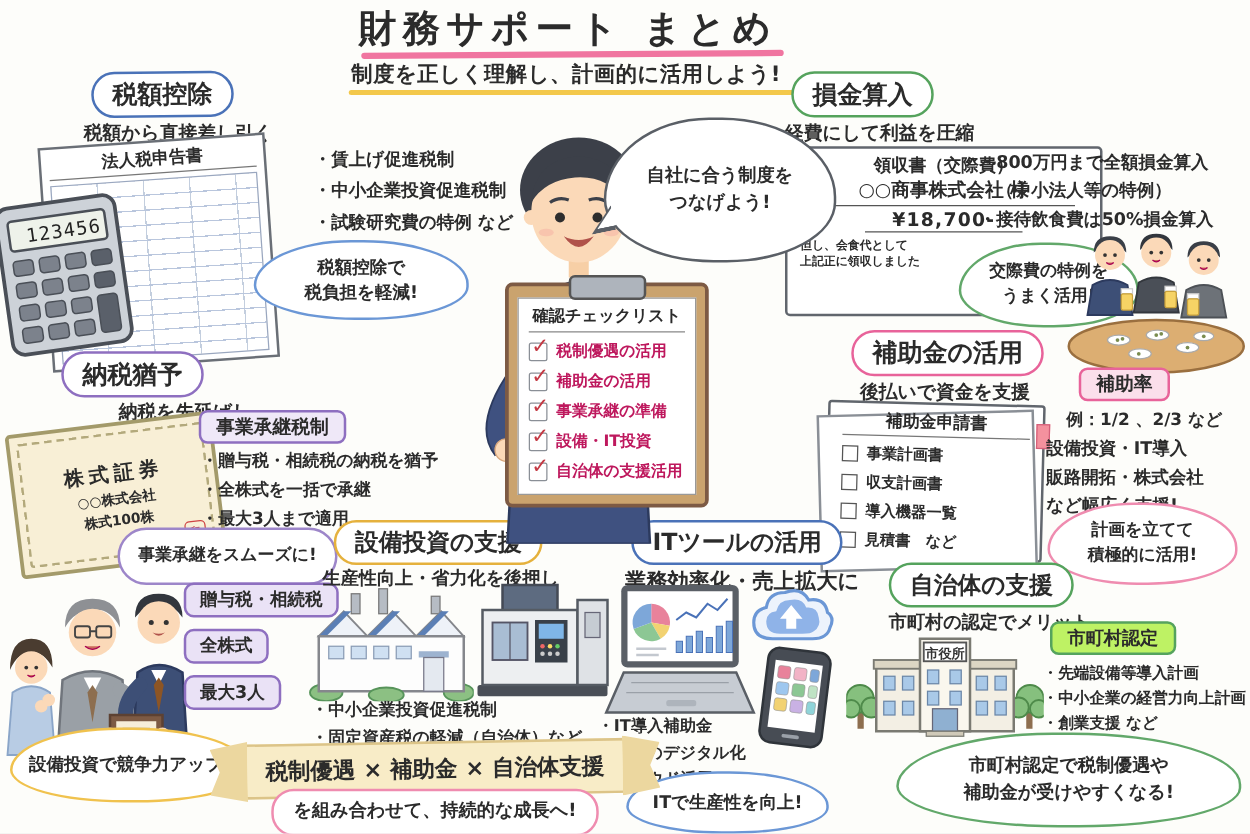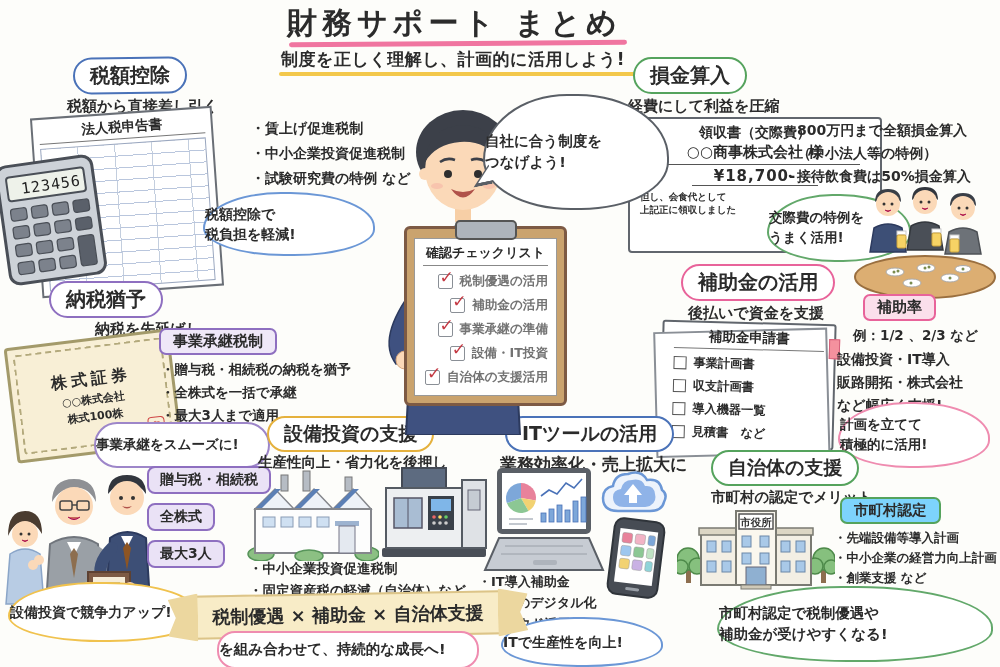--- a/index.html
+++ b/index.html
@@ -13,21 +13,21 @@
   #title-underline{left:289px;top:41px;width:338px;height:5px;background:#f075a0;border-radius:3px;transform:rotate(-.4deg);}
   #subtitle{left:281px;top:48px;font-size:17px;font-weight:600;letter-spacing:.5px;}
   #subtitle-underline{left:279px;top:72px;width:356px;height:4px;background:#f3c84b;border-radius:2px;}
 
   
   .badge{position:absolute;background:#fff;border:2.5px solid #4a72b8;border-radius:22px;
     padding:3px 15px;font-weight:700;white-space:nowrap;}
   .tagline{position:absolute;font-weight:700;white-space:nowrap;}
   .bullets{position:absolute;font-weight:600;white-space:nowrap;}
   .cloud{position:absolute;background:#fff;border:2.2px solid #6b97d6;display:flex;flex-direction:column;
-    align-items:flex-start;justify-content:center;text-align:center;font-weight:700;
+    align-items:center;justify-content:center;text-align:center;font-weight:700;
     border-radius:48% 52% 50% 50% / 60% 58% 44% 46%;line-height:1.45;white-space:nowrap;}
   .sublabel{position:absolute;border:2px solid;border-radius:7px;padding:2px 12px;font-weight:700;white-space:nowrap;}
   .ckbox{width:13px;height:13px;border:1.6px solid #8a8f96;background:#fff;border-radius:2px;position:relative;flex:none;}
   .ckbox.checked::after{content:"✓";position:absolute;left:1px;top:-8px;font-size:17px;font-weight:700;color:#c43a44;}
   .sqbox{width:11px;height:11px;border:1.5px solid #555;background:#fff;flex:none;}
 
   
   #b-taxcredit{left:73px;top:57px;font-size:20px;border-color:#4a72b8;transform:rotate(-.6deg);}
   #t-taxcredit{left:67px;top:97px;font-size:15px;}
   #doc-tax{left:36px;top:112px;width:166px;height:168px;transform:rotate(-4deg);background:#fff;
@@ -81,21 +81,21 @@
   #speech::before{content:"";position:absolute;left:-14px;bottom:22px;width:20px;height:20px;background:#5a5f66;
     clip-path:polygon(0 100%,100% 0,100% 100%);transform:rotate(-12deg);}
   #speech::after{content:"";position:absolute;left:-9px;bottom:26px;width:16px;height:16px;background:#fff;
     clip-path:polygon(0 100%,100% 0,100% 100%);transform:rotate(-12deg);}
   #clipboard{left:404px;top:226px;width:163px;height:180px;background:#caa36e;border:3px solid #7d5a44;
     border-radius:6px;padding:9px 7px 7px;z-index:2;box-sizing:border-box;}
   #clip{position:absolute;left:50%;top:-9px;transform:translateX(-50%);width:58px;height:16px;background:#aeb4bc;
     border:2px solid #555;border-radius:5px;}
   #paper{width:100%;height:100%;background:#fff;border:1.5px solid #999;padding:5px 8px;box-sizing:border-box;}
   #ck-title{font-size:13px;font-weight:700;text-align:center;border-bottom:1.5px solid #888;padding-bottom:3px;margin-bottom:6px;white-space:nowrap;}
-  .ck-row{display:flex;align-items:center;gap:7px;font-size:12.6px;font-weight:700;color:#737373;margin:7px 0;white-space:nowrap;justify-content:flex-end;}
+  .ck-row{display:flex;align-items:center;gap:7px;font-size:12.6px;font-weight:700;color:#be185d;margin:7px 0;white-space:nowrap;}
 
   
   #b-subsidy{left:681px;top:264px;font-size:20px;border-color:#e8639a;}
   #t-subsidy{left:688px;top:304px;font-size:15px;}
   #appdoc{left:661px;top:322px;width:174px;height:126px;transform:rotate(1.5deg);background:#fff;
     border:2px solid #61666d;border-radius:3px;padding:5px 10px;box-sizing:border-box;}
   #appdoc::before{content:"";position:absolute;left:-8px;top:6px;width:100%;height:100%;background:#fff;
     border:2px solid #8a8f96;z-index:-1;transform:rotate(-3deg);}
   #appdoc .tab{position:absolute;right:-6px;top:13px;width:9px;height:18px;background:#f4919e;border:1.5px solid #d4607a;}
   #app-title{font-size:13.5px;font-weight:700;text-align:center;border-bottom:1.5px solid #777;padding-bottom:2px;margin-bottom:5px;white-space:nowrap;}
@@ -118,21 +118,21 @@
   #laptop{left:481px;top:466px;}
   #cloudup{left:598px;top:464px;}
   #phone{left:609px;top:518px;transform:rotate(7deg);}
   #bl-it{left:478px;top:571px;font-size:13px;line-height:21px;}
   #cl-it{left:501px;top:617px;width:158px;height:46px;font-size:14px;}
 
   
   #b-muni{left:711px;top:450px;font-size:19px;border-color:#55a35d;}
   #t-muni{left:711px;top:488px;font-size:14.5px;}
   #cityhall{left:677px;top:503px;}
-  #lbl-muni{left:840px;top:497px;border-color:#55a35d;background:#7dd3fc;font-size:14.5px;}
+  #lbl-muni{left:840px;top:497px;border-color:#55a35d;background:#bef264;font-size:14.5px;}
   #bl-muni{left:834px;top:528px;font-size:12.5px;line-height:20px;}
   #cl-muni{left:717px;top:586px;width:272px;height:72px;border-color:#62a86a;font-size:14.5px;}
 
   
   #ribbon{left:193px;top:593px;width:306px;height:40px;background:#f8ecc7;border:2px solid #dcc488;
     display:flex;align-items:center;justify-content:center;font-size:18px;font-weight:700;
     transform:rotate(-1deg);white-space:nowrap;z-index:2;}
   #ribbon::before{content:"";position:absolute;left:-27px;top:-4px;width:30px;height:48px;background:#ecd79f;
     clip-path:polygon(100% 0,100% 100%,0 88%,26% 50%,0 12%);}
   #ribbon::after{content:"";position:absolute;right:-27px;top:-4px;width:30px;height:48px;background:#ecd79f;

